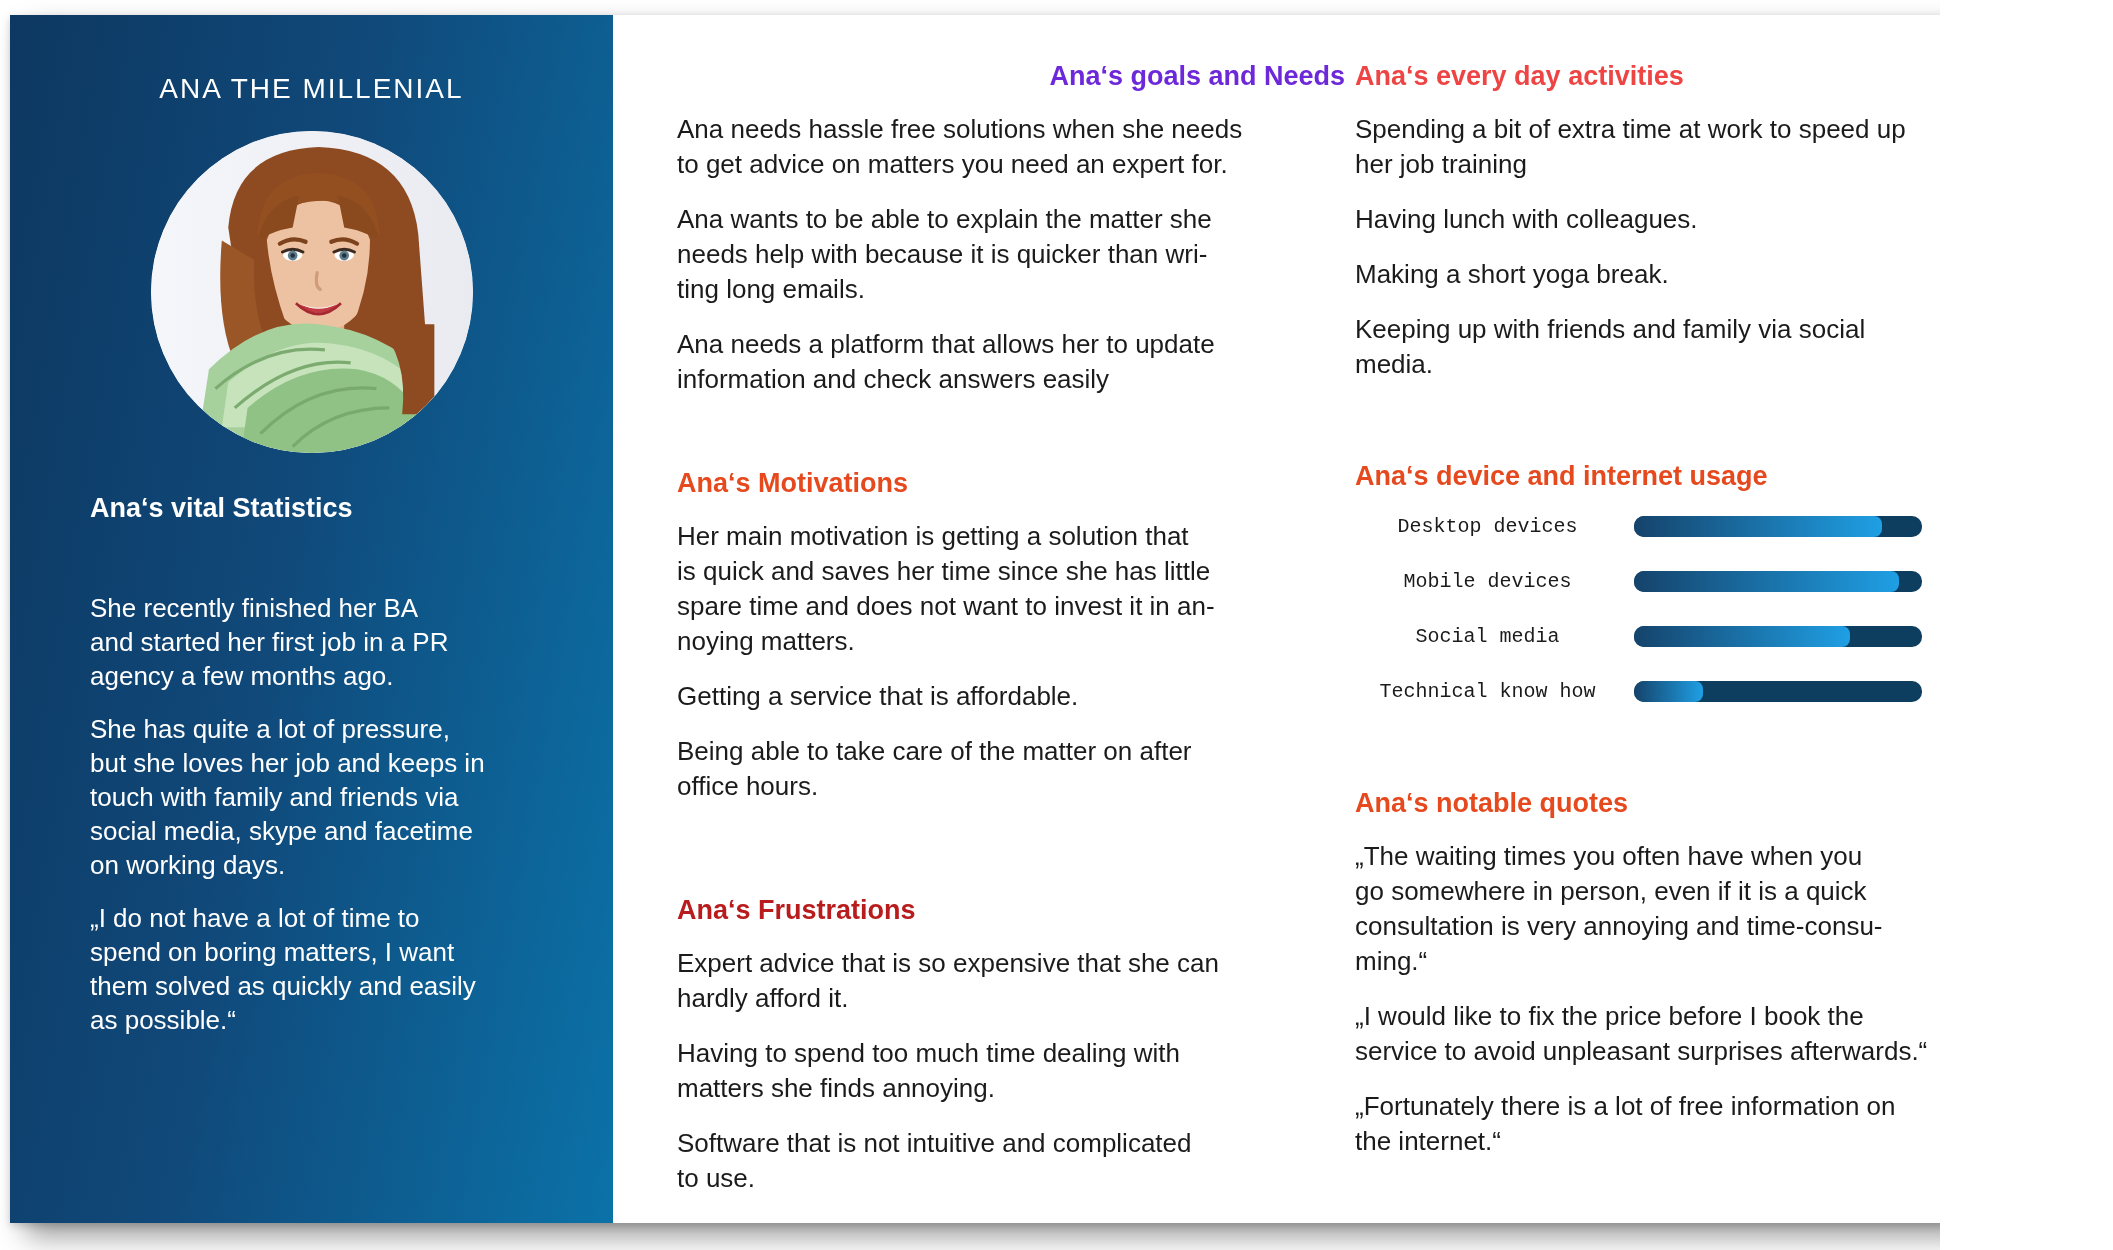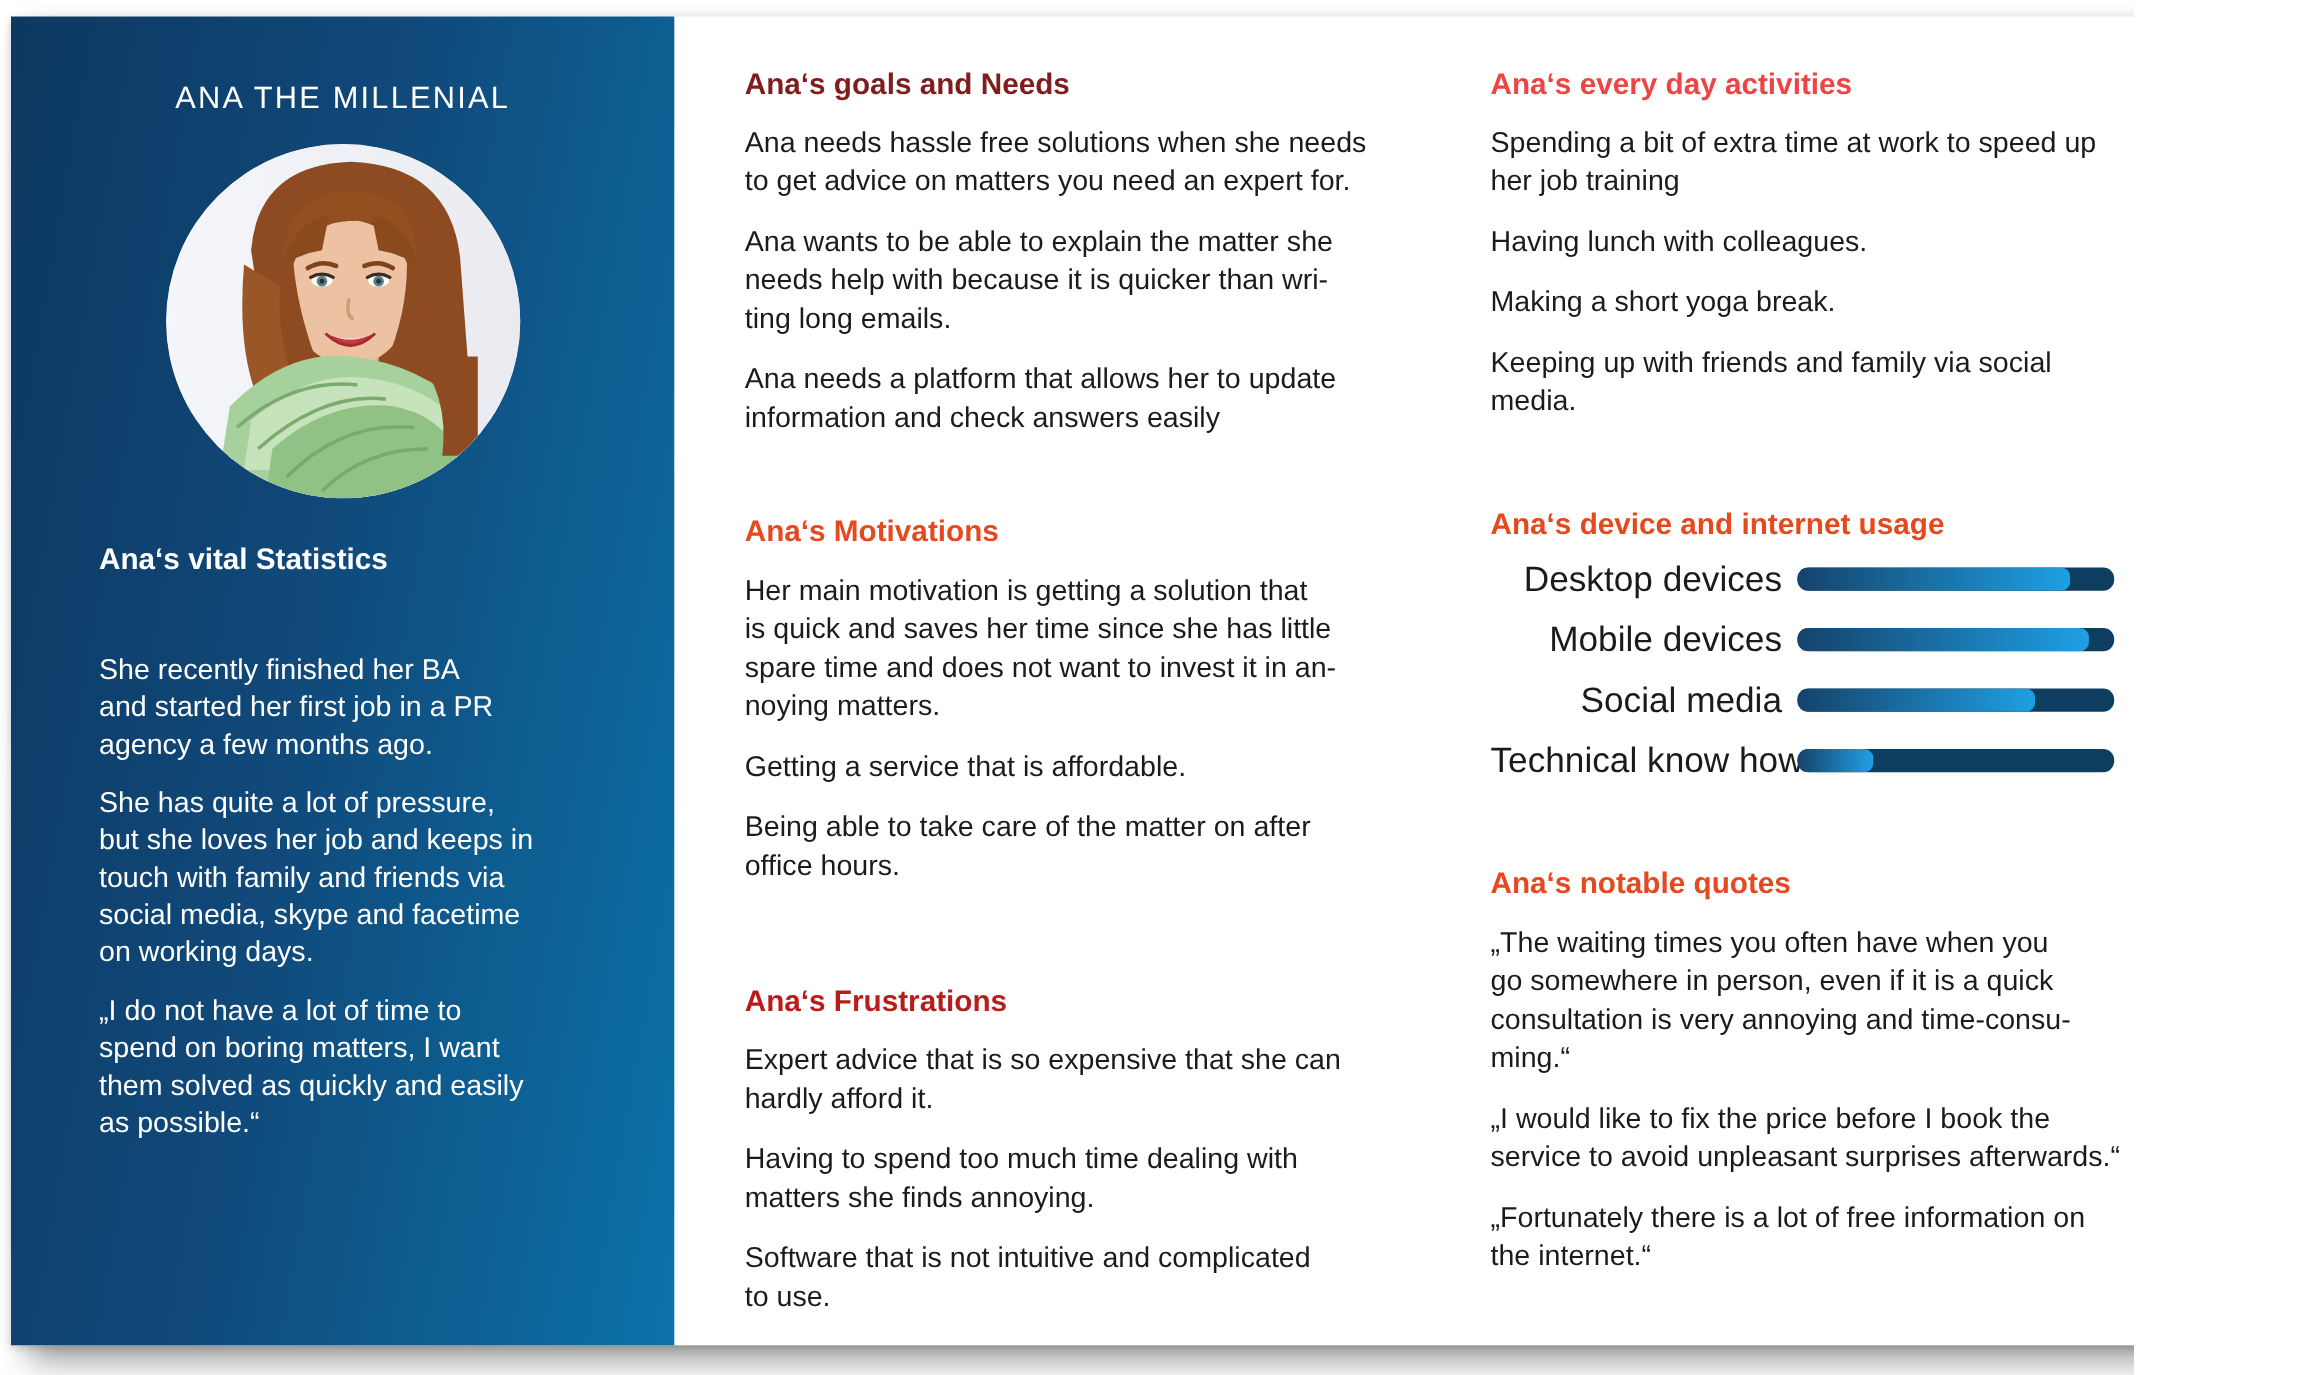--- a/index.html
+++ b/index.html
@@ -36,22 +36,22 @@
            margin-bottom:20px; white-space:pre-line; }
 
   .sec-motivations { margin-top:70px; }
   .sec-frustrations { margin-top:90px; }
   .sec-usage { margin-top:78px; }
   .sec-quotes { margin-top:85px; }
 
   
   .usage-bars { margin-top:24px; }
   .bar-row { display:flex; align-items:center; height:21px; margin-bottom:34px; }
-  .bar-label { width:265px; flex:0 0 265px; text-align:right; font-size:32px;
-               color:#1b1b1b; margin-right:14px; white-space:nowrap; }
+  .bar-label { width:265px; flex:0 0 265px; text-align:center; font-size:20px;
+               color:#1b1b1b; margin-right:14px; white-space:nowrap;font-family:Liberation Mono, monospace; }
   .bar-track { width:288px; height:21px; border-radius:10px; background:#0d3e60;
                overflow:hidden; position:relative; }
   .bar-fill  { height:100%; border-radius:0 8px 8px 0; }
 </style>
 </head>
 <body>
 
 <div class="stage">
   <div class="card">
 
@@ -129,21 +129,21 @@
 on working days.</p>
         <p>„I do not have a lot of time to
 spend on boring matters, I want
 them solved as quickly and easily
 as possible.“</p>
       </div>
     </div>
 
     <div class="col col-middle">
       <div class="section">
-        <div class="section-heading" style="color: #7f1d1d;">Ana‘s goals and Needs</div>
+        <div class="section-heading" style="color: #6d28d9; text-align: right;">Ana‘s goals and Needs</div>
         <p>Ana needs hassle free solutions when she needs
 to get advice on matters you need an expert for.</p>
         <p>Ana wants to be able to explain the matter she
 needs help with because it is quicker than wri-
 ting long emails.</p>
         <p>Ana needs a platform that allows her to update
 information and check answers easily</p>
       </div>
 
       <div class="section sec-motivations">

